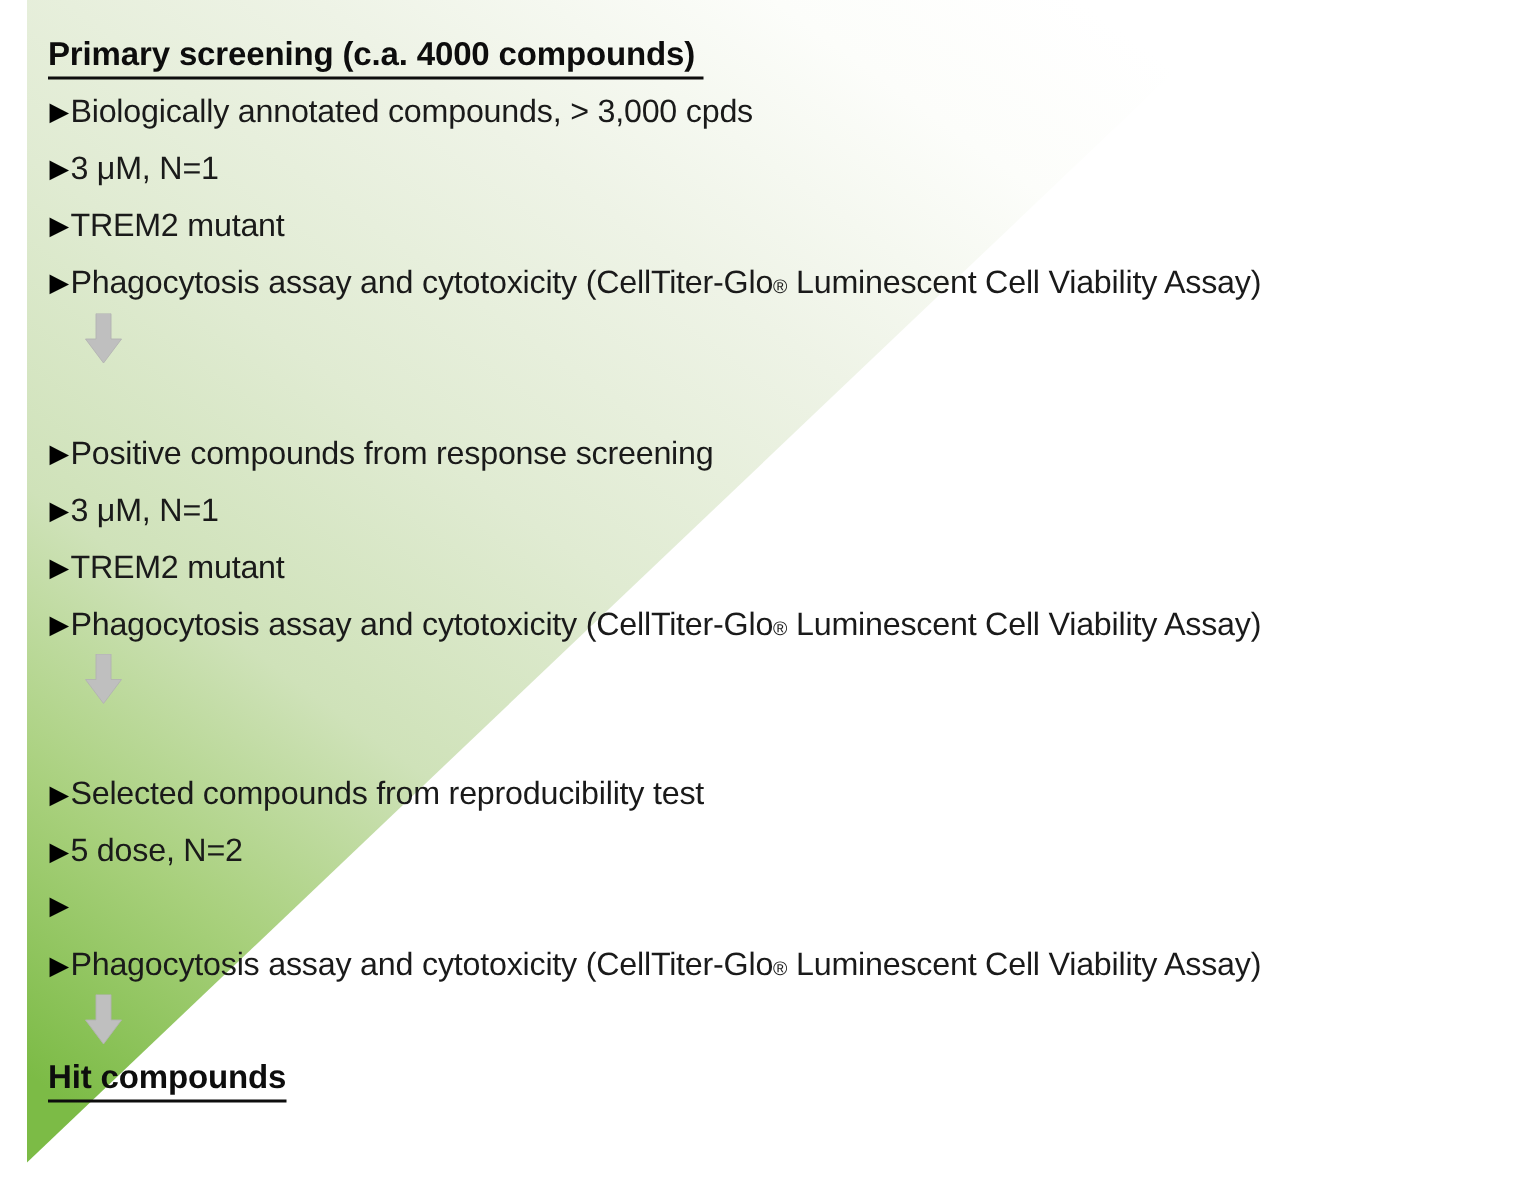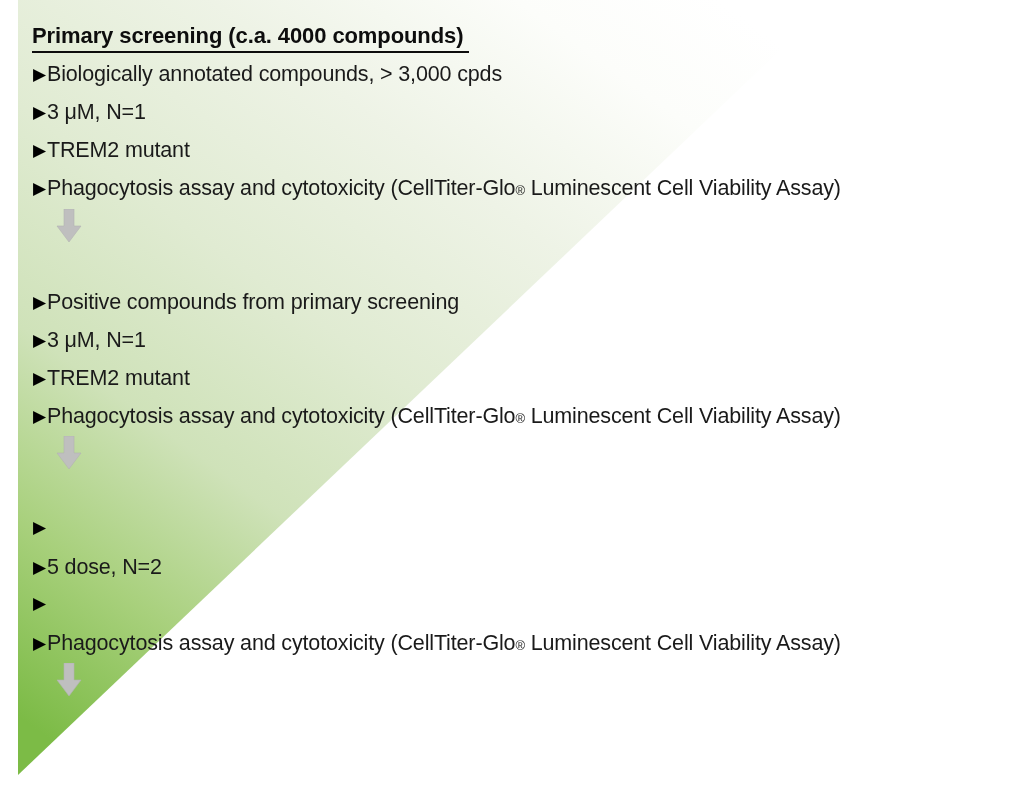--- a/index.html
+++ b/index.html
@@ -146,21 +146,21 @@
 
     <div class="down-arrow" style="left:56px; top:209px;">
       <svg viewBox="0 0 26 34" aria-hidden="true">
         <polygon points="8,0 18,0 18,17 25,17 13,33 1,17 8,17" fill="#bfbfbf" stroke="#b2b2b2" stroke-width="0.6"></polygon>
       </svg>
     </div>
 
 
     <div class="bullet-line" style="top:289px;">
       <span class="bullet-mark">▶</span>
-      <span class="bullet-text">Positive compounds from primary screening</span>
+      <span class="bullet-text">Positive compounds from response screening</span>
     </div>
 
     <div class="bullet-line" style="top:327px;">
       <span class="bullet-mark">▶</span>
       <span class="bullet-text">3 μM, N=1</span>
     </div>
 
     <div class="bullet-line" style="top:365px;">
       <span class="bullet-mark">▶</span>
       <span class="bullet-text">TREM2 mutant</span>
@@ -173,20 +173,21 @@
 
     <div class="down-arrow" style="left:56px; top:436px;">
       <svg viewBox="0 0 26 34" aria-hidden="true">
         <polygon points="8,0 18,0 18,17 25,17 13,33 1,17 8,17" fill="#bfbfbf" stroke="#b2b2b2" stroke-width="0.6"></polygon>
       </svg>
     </div>
 
 
     <div class="bullet-line" style="top:516px;">
       <span class="bullet-mark">▶</span>
+      <span class="bullet-text">Selected compounds from reproducibility test</span>
     </div>
 
     <div class="bullet-line" style="top:554px;">
       <span class="bullet-mark">▶</span>
       <span class="bullet-text">5 dose, N=2</span>
     </div>
 
     <div class="bullet-line" style="top:592px;">
       <span class="bullet-mark">▶</span>
     </div>
@@ -195,15 +196,18 @@
       <span class="bullet-mark">▶</span>
       <span class="bullet-text">Phagocytosis assay and cytotoxicity (CellTiter-Glo</span><span class="sup">®</span><span class="bullet-text"> Luminescent Cell Viability Assay)</span>
     </div>
 
     <div class="down-arrow" style="left:56px; top:663px;">
       <svg viewBox="0 0 26 34" aria-hidden="true">
         <polygon points="8,0 18,0 18,17 25,17 13,33 1,17 8,17" fill="#bfbfbf" stroke="#b2b2b2" stroke-width="0.6"></polygon>
       </svg>
     </div>
 
+    <div class="block" style="top:704px;">
+      <span class="heading">Hit compounds</span>
+    </div>
 
   </div>
 </div>
 
 </body></html>

